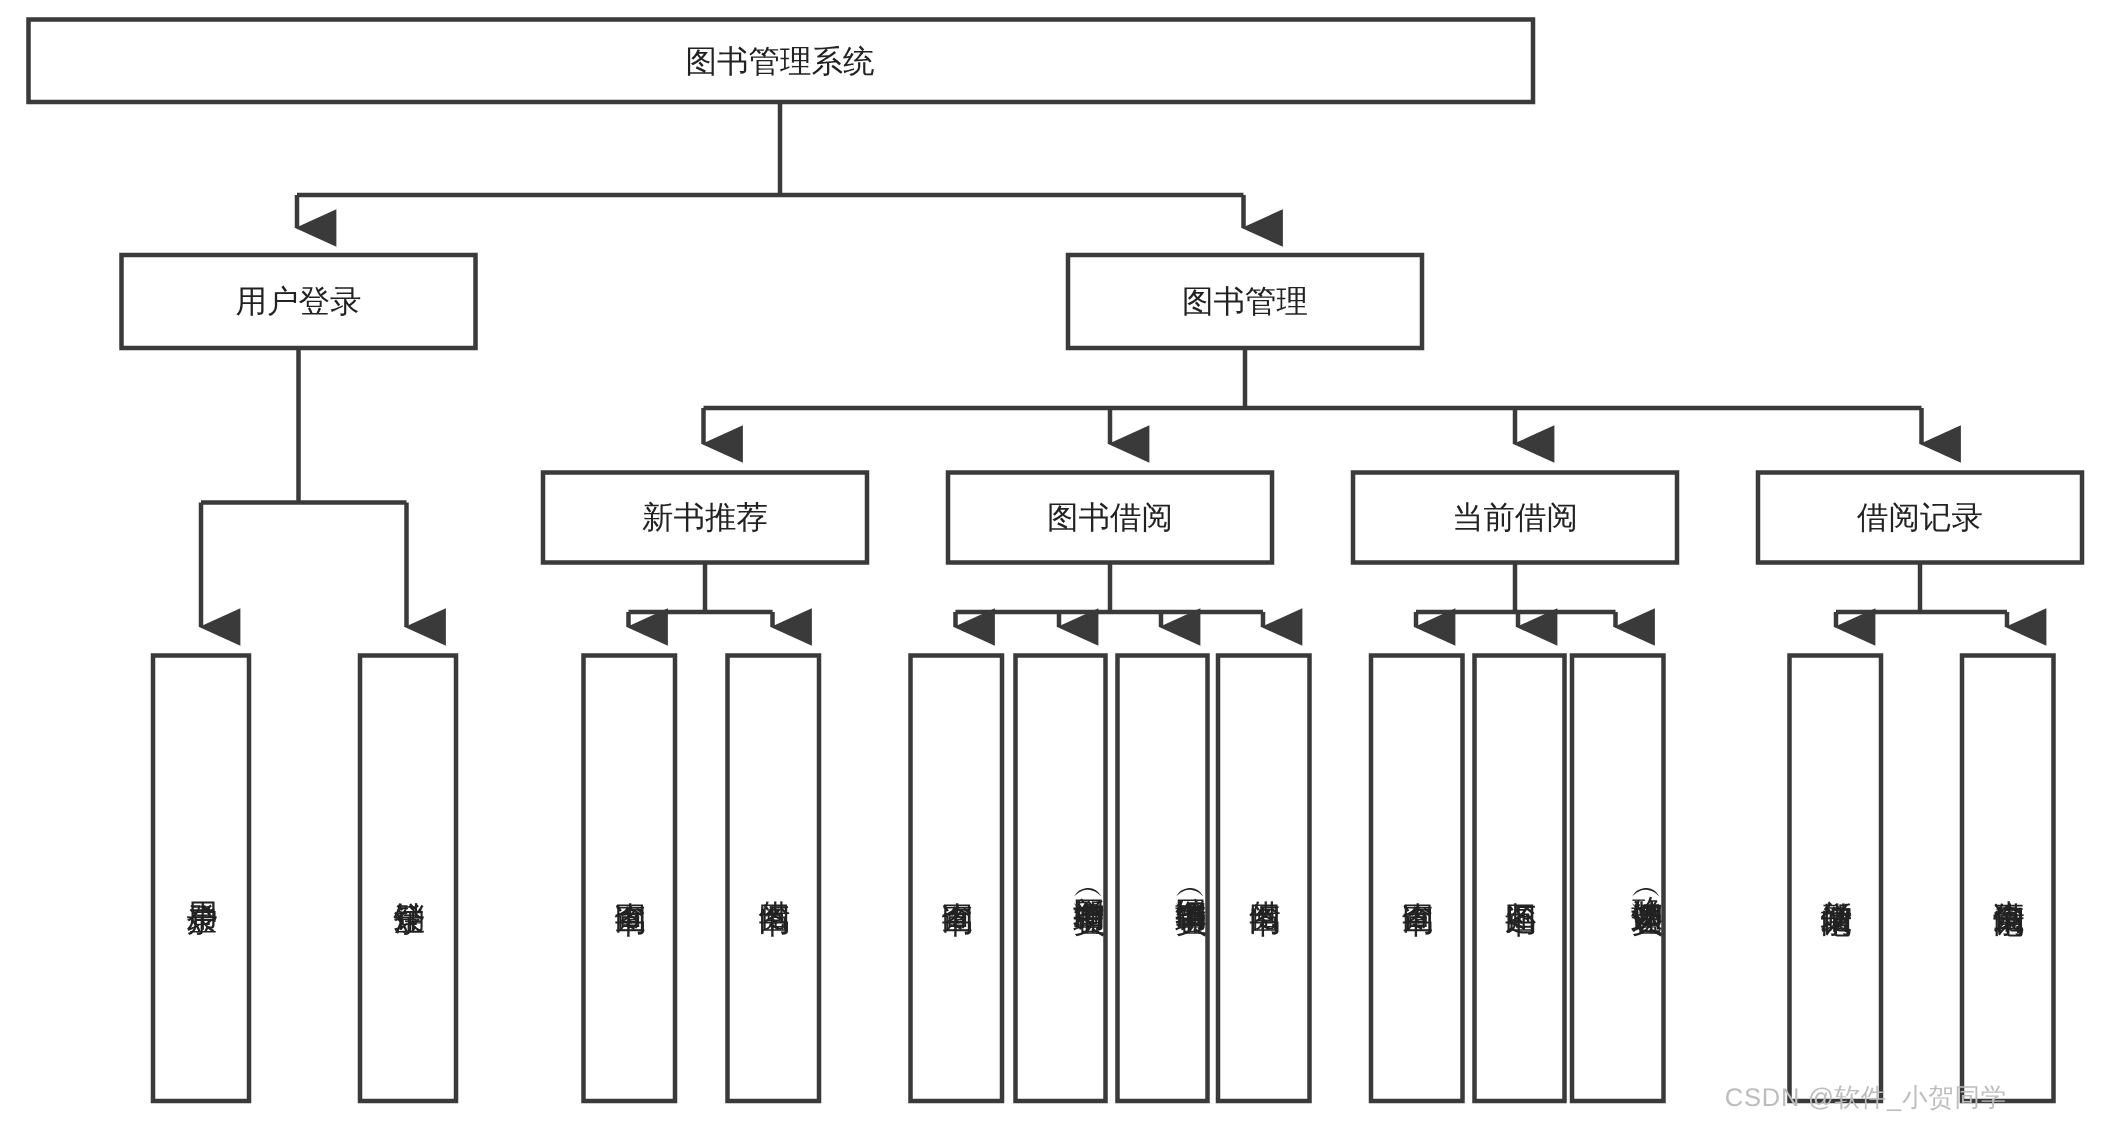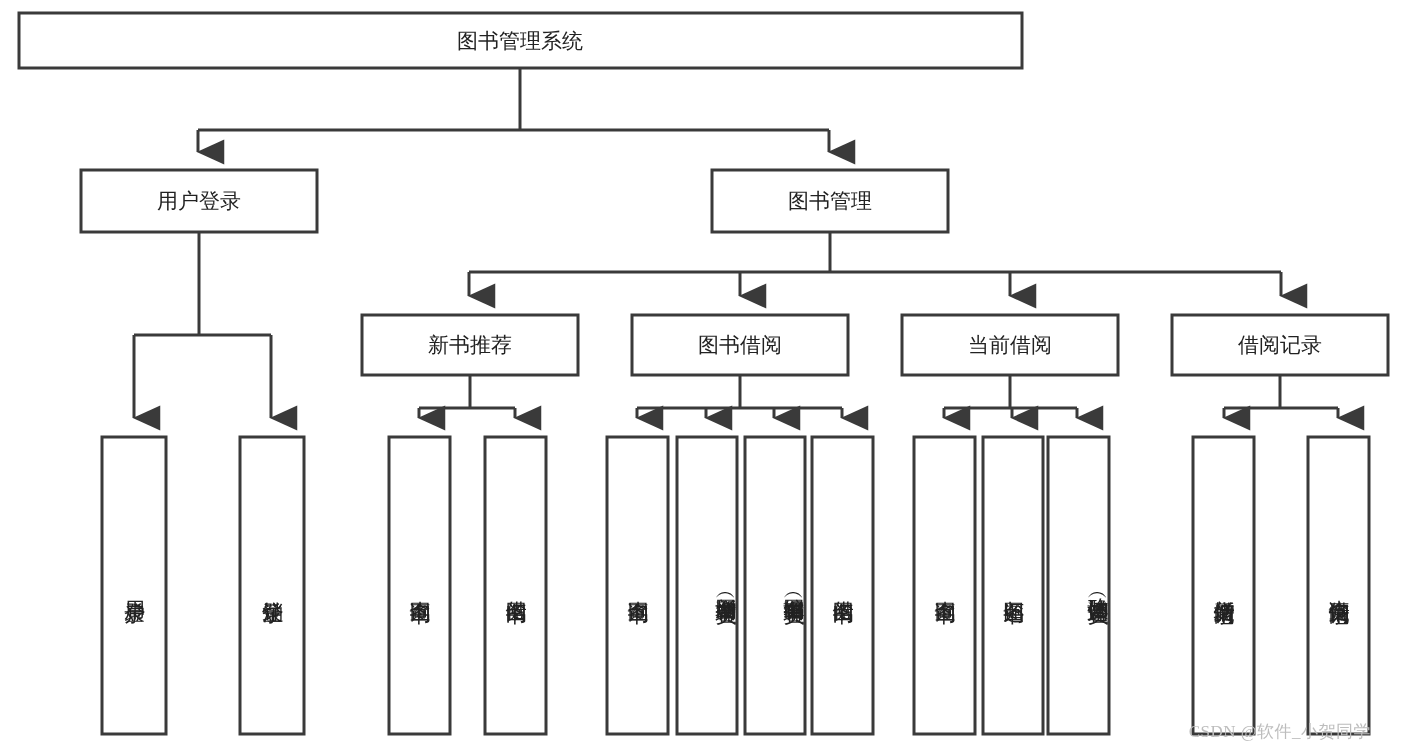--- a/index.html
+++ b/index.html
@@ -11,21 +11,20 @@
     width: 1405px;
     height: 747px;
     overflow: hidden;
     font-family: "DejaVu Sans", "Liberation Sans", sans-serif;
   }
   #diagram-root {
     position: relative;
     width: 1348px;
     height: 747px;
     background: #ffffff;
-    padding-left: 33px;
   }
   svg#tree-canvas {
     position: absolute;
     top: 0;
     left: 0;
     width: 1405px;
     height: 747px;
     display: block;
   }
   .node-box {
@@ -62,21 +61,21 @@
     line-height: 1.12;
     color: #222222;
     letter-spacing: 1px;
     white-space: nowrap;
     pointer-events: none;
   }
   .watermark {
     position: absolute;
     right: 10px;
     bottom: 4px;
-    font-family: Liberation Serif, serif;
+    font-family: Liberation Sans, sans-serif;
     font-size: 17px;
     color: #bdbdbd;
     letter-spacing: 0.5px;
     white-space: nowrap;
   }
 </style>
 </head>
 <body>
 
 <div id="diagram-root">

